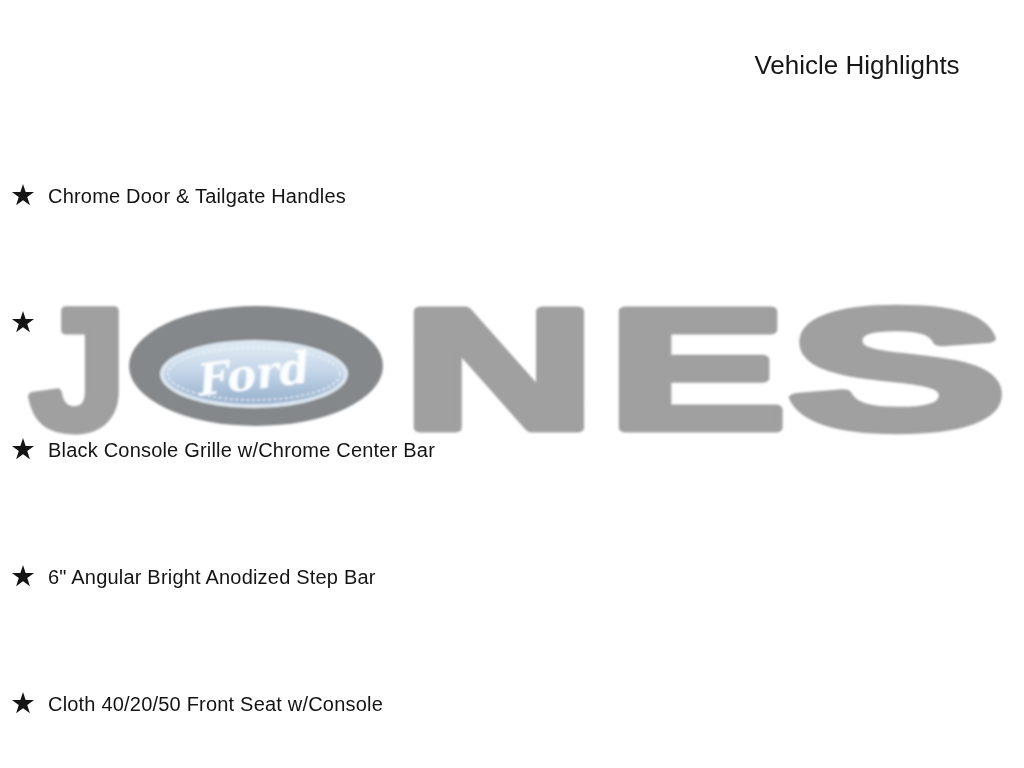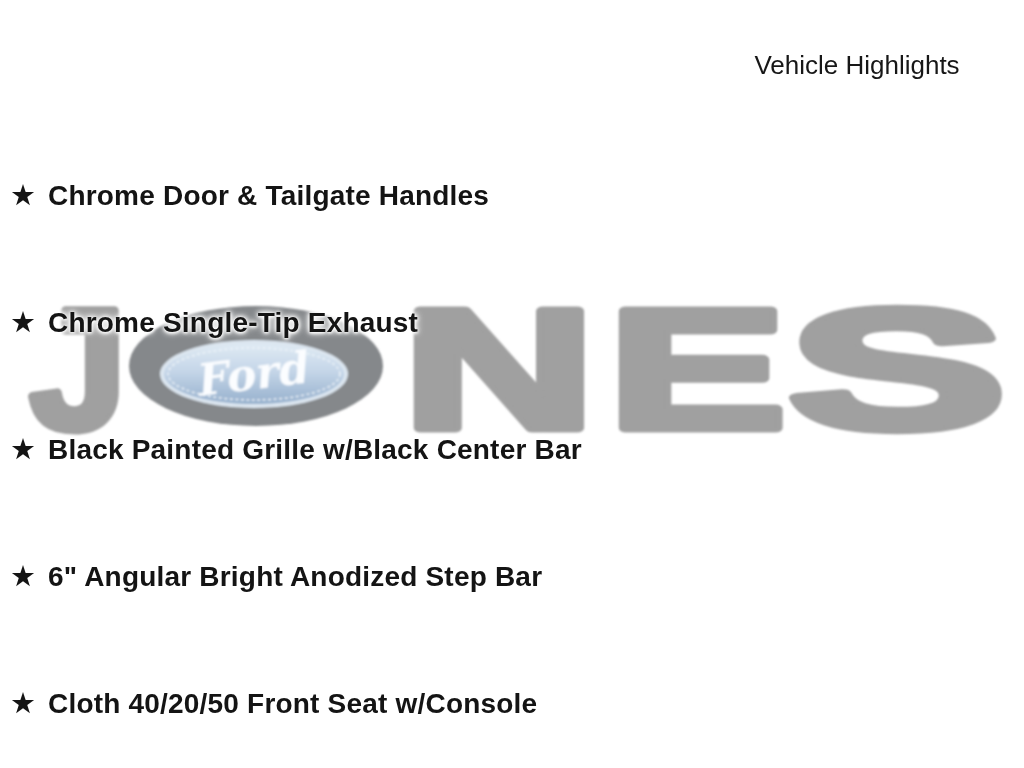--- a/index.html
+++ b/index.html
@@ -47,23 +47,22 @@
   .hl-item.pos-2 { top: 431px; }
   .hl-item.pos-3 { top: 558px; }
   .hl-item.pos-4 { top: 685px; }
   .hl-star {
     font-size: 29px;
     line-height: 1;
     margin-right: 12px;
     transform: translateY(-1px);
   }
   .hl-text {
-    font-size: 28px;
+    font-size: 20px;
     letter-spacing: 0.2px;
-    font-weight: bold;
   }
   .wm-letter {
     font-family: "Liberation Sans", sans-serif;
     font-weight: bold;
   }
   .ford-script {
     font-family: "DejaVu Serif", serif;
     font-style: italic;
     font-weight: bold;
   }
@@ -105,25 +104,24 @@
   </svg>
 
   <div class="page-title">Vehicle Highlights</div>
 
   <div class="hl-item pos-0">
     <span class="hl-star">★</span>
     <span class="hl-text">Chrome Door &amp; Tailgate Handles</span>
   </div>
   <div class="hl-item pos-1">
     <span class="hl-star">★</span>
-    <span class="hl-text">Chrome Single-Tip Exhaust</span>
   </div>
   <div class="hl-item pos-2">
     <span class="hl-star">★</span>
-    <span class="hl-text">Black Painted Grille w/Black Center Bar</span>
+    <span class="hl-text">Black Console Grille w/Chrome Center Bar</span>
   </div>
   <div class="hl-item pos-3">
     <span class="hl-star">★</span>
     <span class="hl-text">6" Angular Bright Anodized Step Bar</span>
   </div>
   <div class="hl-item pos-4">
     <span class="hl-star">★</span>
     <span class="hl-text">Cloth 40/20/50 Front Seat w/Console</span>
   </div>
 

